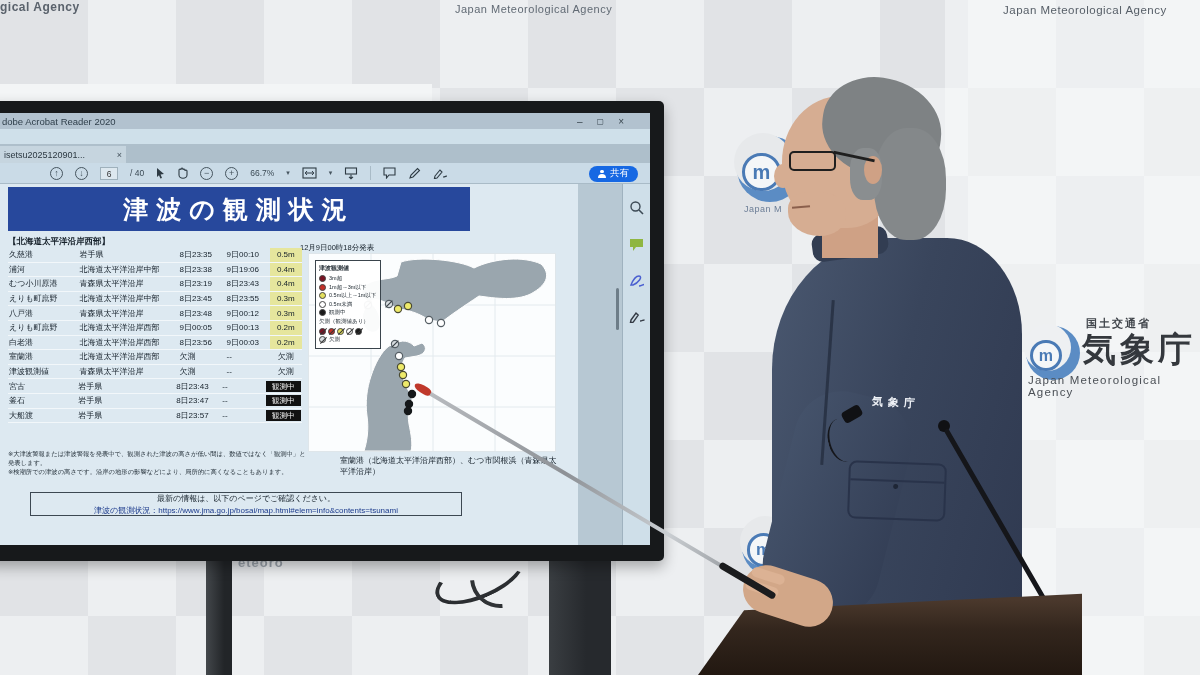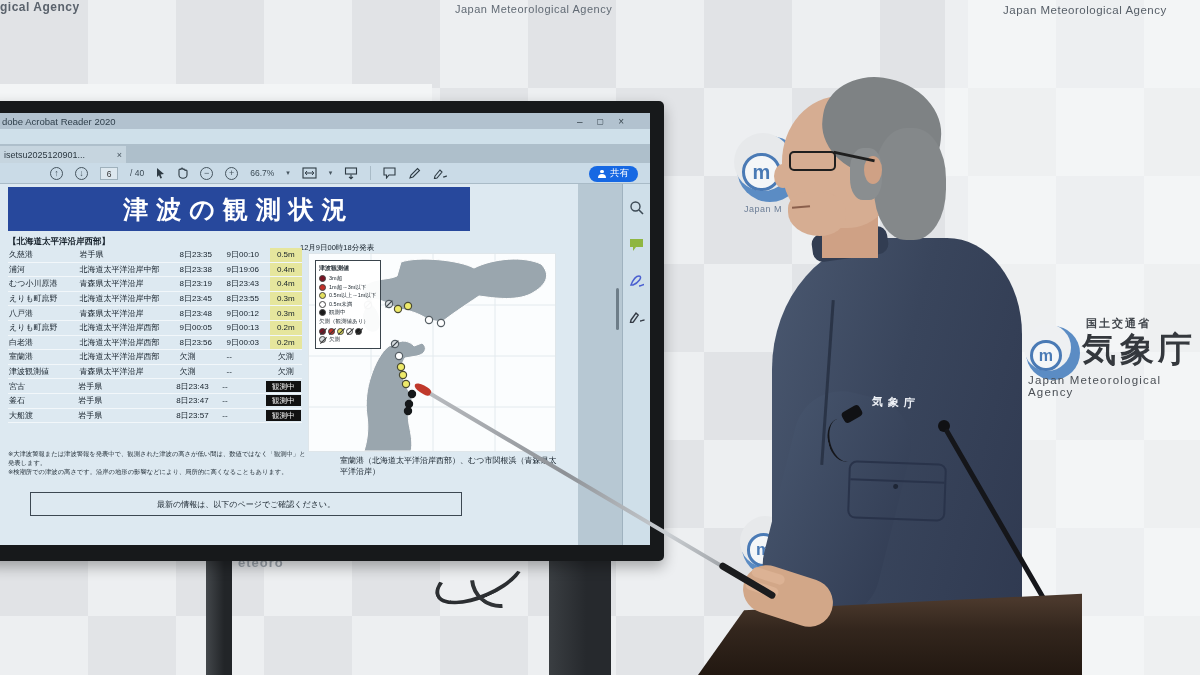--- a/index.html
+++ b/index.html
@@ -416,20 +416,21 @@
                     <span>欠測</span>
                   </div>
                 </div>
             </div>
           </div>
 
           <div class="abs map-caption">室蘭港（北海道太平洋沿岸西部）、むつ市関根浜（青森県太平洋沿岸）</div>
 
           <div class="abs footer-box">
             <div class="fb1">最新の情報は、以下のページでご確認ください。</div>
+            <div class="fb2">津波の観測状況：https://www.jma.go.jp/bosai/map.html#elem=info&amp;contents=tsunami</div>
           </div>
         </div>
 
         <div class="toolstrip">
           <svg width="16" height="16" viewBox="0 0 16 16">
               <circle cx="6.5" cy="6.5" r="4.5" fill="none" stroke="#3c4a55" stroke-width="1.4"></circle>
               <line x1="10" y1="10" x2="14" y2="14" stroke="#3c4a55" stroke-width="1.6"></line>
             </svg>
           <svg width="15" height="14" viewBox="0 0 15 14">
               <path d="M1 1 h13 v8 h-7 l-3 4 v-4 H1 z" fill="#8fb641"></path>

